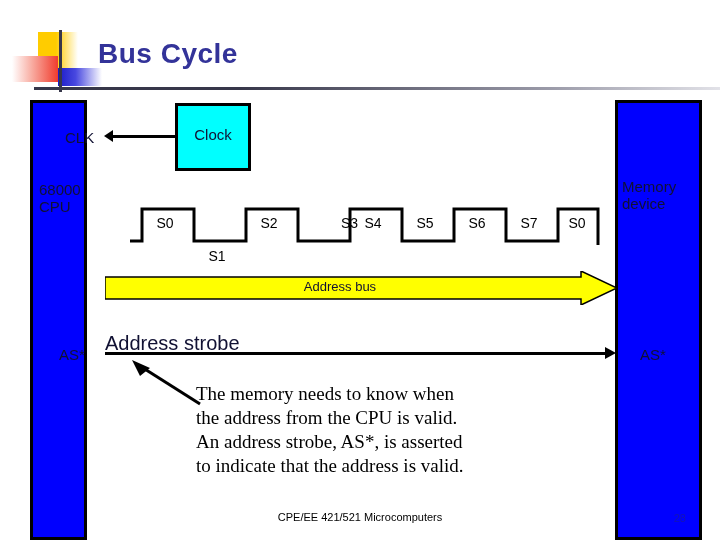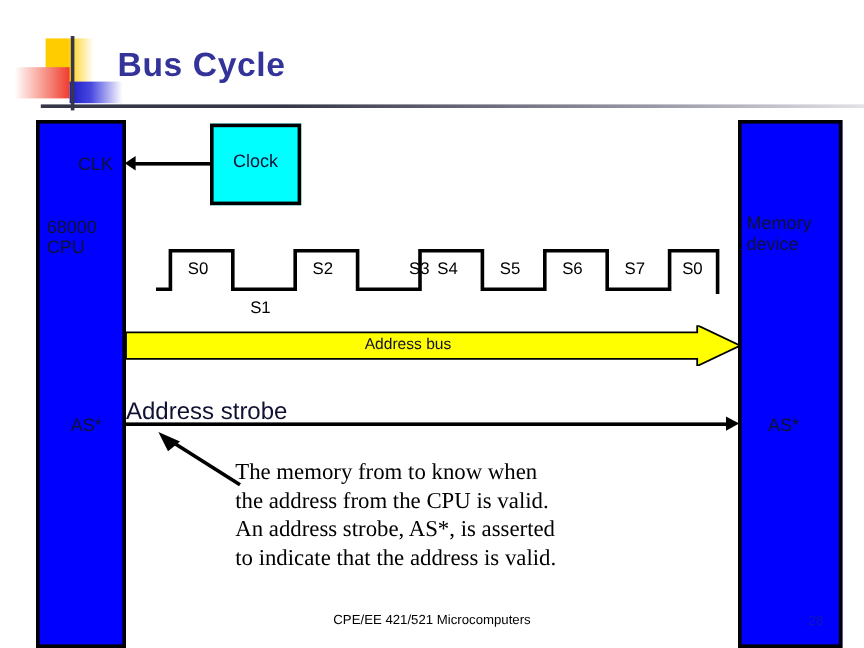--- a/index.html
+++ b/index.html
@@ -59,21 +59,21 @@
     white-space: nowrap;
   }
 
   
   .devblock {
     position: absolute;
     background: #0000FF;
     border: 3px solid #000000;
     box-sizing: border-box;
   }
-  #cpu-block  { left: 30px;  top: 100px; width: 75px;  height: 440px; }
+  #cpu-block  { left: 30px;  top: 100px; width: 57px;  height: 440px; }
   #mem-block  { left: 615px; top: 100px; width: 87px;  height: 440px; }
 
   .dev-label {
     position: absolute;
     color: #111133;
     font-size: 15px;
     line-height: 17px;
     white-space: pre;
   }
 
@@ -257,21 +257,21 @@
   <div id="strobe-label">Address strobe</div>
   <div id="strobe-line"></div>
   <div id="strobe-head"></div>
 
   <svg id="callout-arrow" viewBox="0 0 78 50">
     <line x1="72" y1="46" x2="12" y2="8" stroke="#000000" stroke-width="3"></line>
     <polygon points="4,2 22,10 12,18" fill="#000000"></polygon>
   </svg>
 
   <div id="body-text">
-    <div>The memory from to know when</div>
+    <div>The memory needs to know when</div>
     <div>the address from the CPU is valid.</div>
     <div>An address strobe, AS*, is asserted</div>
     <div>to indicate that the address is valid.</div>
   </div>
 
   <div id="footer-text">CPE/EE 421/521 Microcomputers</div>
   <div id="page-number">28</div>
 
 </div>
 

